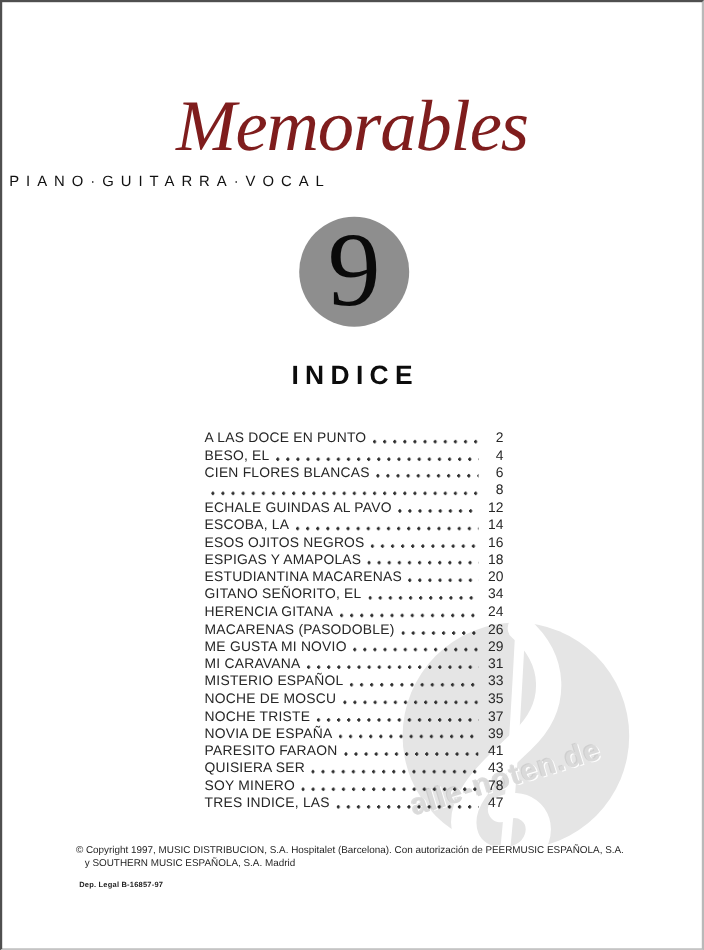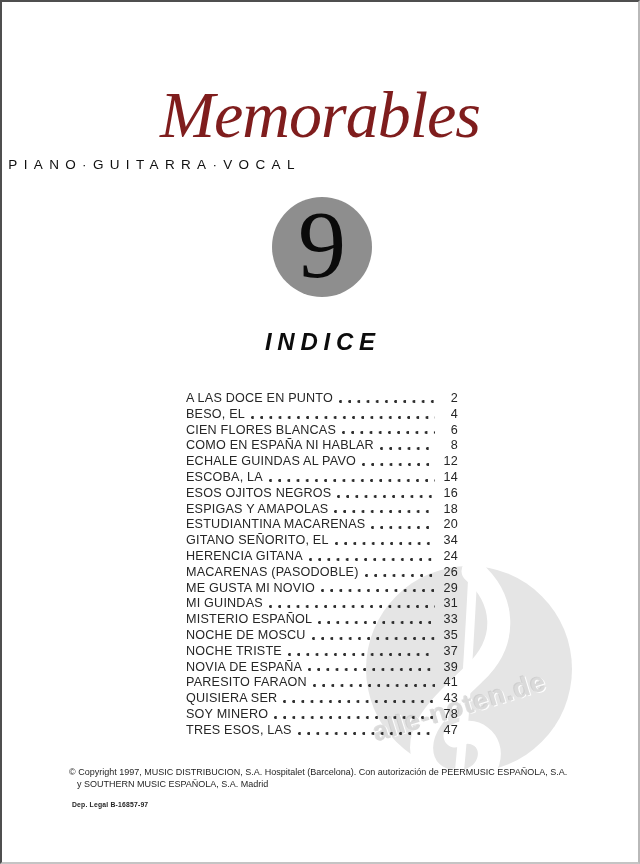--- a/index.html
+++ b/index.html
@@ -37,21 +37,20 @@
     display:flex;align-items:center;justify-content:center;
   }
   .vol-digit{
     font-family:"Liberation Serif",serif;font-size:96px;line-height:100px;
     color:#0a0a0a;margin-top:-4px;
   }
   .indice{
     position:absolute;top:326px;left:0;right:0;text-align:center;
     font-size:24px;font-weight:700;letter-spacing:0.24em;text-indent:0.24em;
     color:#0c0c0c;
-    font-style:italic;
   }
   .index-list{
     position:absolute;top:389px;left:184px;width:272px;
     font-size:12.6px;color:#262626;letter-spacing:0.2px;
   }
   .row{display:flex;align-items:flex-start;line-height:15.8px;height:15.8px;}
   .row .t{white-space:nowrap;}
   .leader{
     flex:1;min-width:12px;align-self:flex-end;height:5px;margin:0 3px 3px 6px;
     background-image:radial-gradient(circle at 1.5px 2.5px,#2e2e2e 1.25px,transparent 1.65px);
@@ -109,21 +108,20 @@
     <span class="num">4</span>
   </div>
 
   <div class="row">
     <span class="t">CIEN FLORES BLANCAS</span>
     <span class="leader"></span>
     <span class="num">6</span>
   </div>
 
   <div class="row">
-    <span class="t">COMO EN ESPAÑA NI HABLAR</span>
     <span class="leader"></span>
     <span class="num">8</span>
   </div>
 
 
   <div class="row">
     <span class="t">ECHALE GUINDAS AL PAVO</span>
     <span class="leader"></span>
     <span class="num">12</span>
   </div>
@@ -170,21 +168,21 @@
     <span class="num">26</span>
   </div>
 
   <div class="row">
     <span class="t">ME GUSTA MI NOVIO</span>
     <span class="leader"></span>
     <span class="num">29</span>
   </div>
 
   <div class="row">
-    <span class="t">MI GUINDAS</span>
+    <span class="t">MI CARAVANA</span>
     <span class="leader"></span>
     <span class="num">31</span>
   </div>
 
   <div class="row">
     <span class="t">MISTERIO ESPAÑOL</span>
     <span class="leader"></span>
     <span class="num">33</span>
   </div>
 
@@ -218,21 +216,21 @@
     <span class="num">43</span>
   </div>
 
   <div class="row">
     <span class="t">SOY MINERO</span>
     <span class="leader"></span>
     <span class="num">78</span>
   </div>
 
   <div class="row">
-    <span class="t">TRES ESOS, LAS</span>
+    <span class="t">TRES INDICE, LAS</span>
     <span class="leader"></span>
     <span class="num">47</span>
   </div>
 </div>
 
     <div class="copyright">
       <div class="l1">© Copyright 1997, MUSIC DISTRIBUCION, S.A. Hospitalet (Barcelona). Con autorización de PEERMUSIC ESPAÑOLA, S.A.</div>
       <div class="l2">y SOUTHERN MUSIC ESPAÑOLA, S.A. Madrid</div>
     </div>
 

